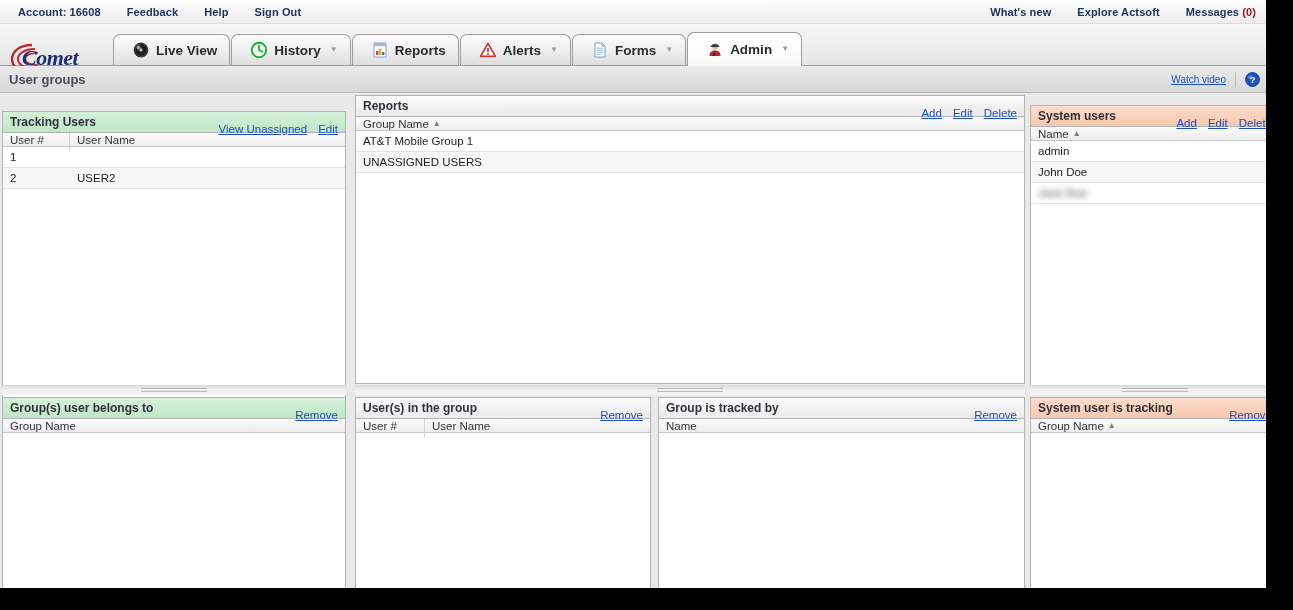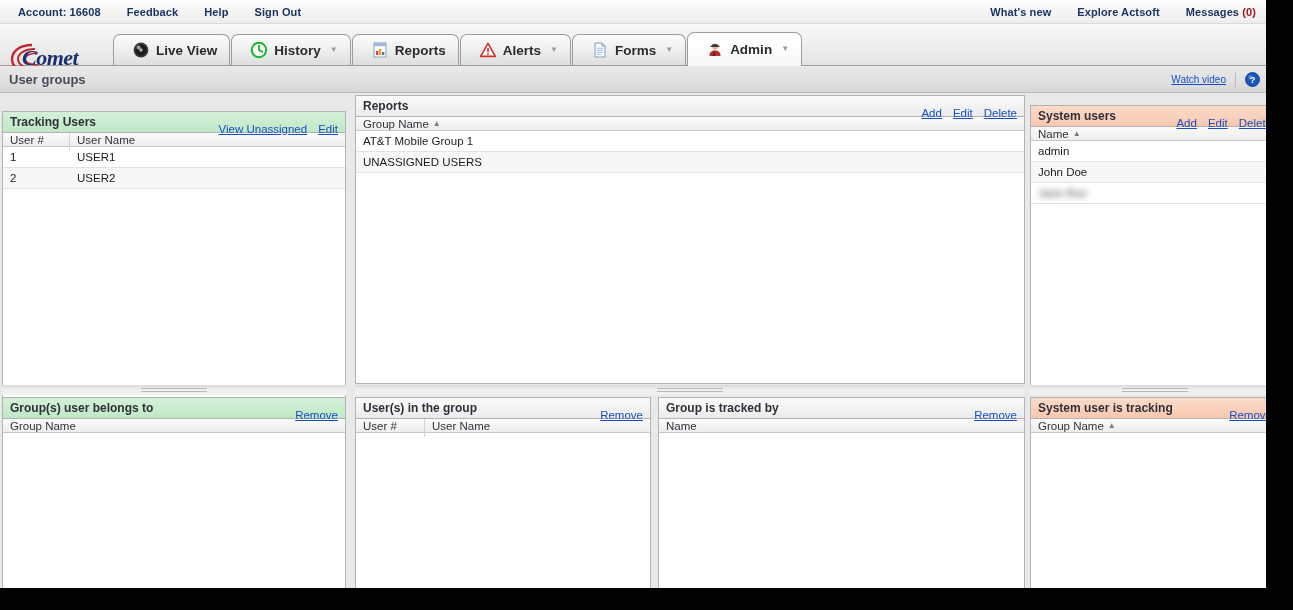--- a/index.html
+++ b/index.html
@@ -303,21 +303,20 @@
         <div class="c" style="width:67px">
               <span>User #</span>
             </div>
         <div class="c flex">
               <span>User Name</span>
             </div>
       </div>
       <div class="rows">
         <div class="row">
           <div class="cell" style="width:67px">1</div>
-          <div class="cell flex">USER1</div>
         </div>
         <div class="row">
           <div class="cell" style="width:67px">2</div>
           <div class="cell flex">USER2</div>
         </div>
       </div>
     </div>
 
     <div class="panel" style="left:355px; top:2px; width:670px; height:289px;">
       <div class="p-head grey">

